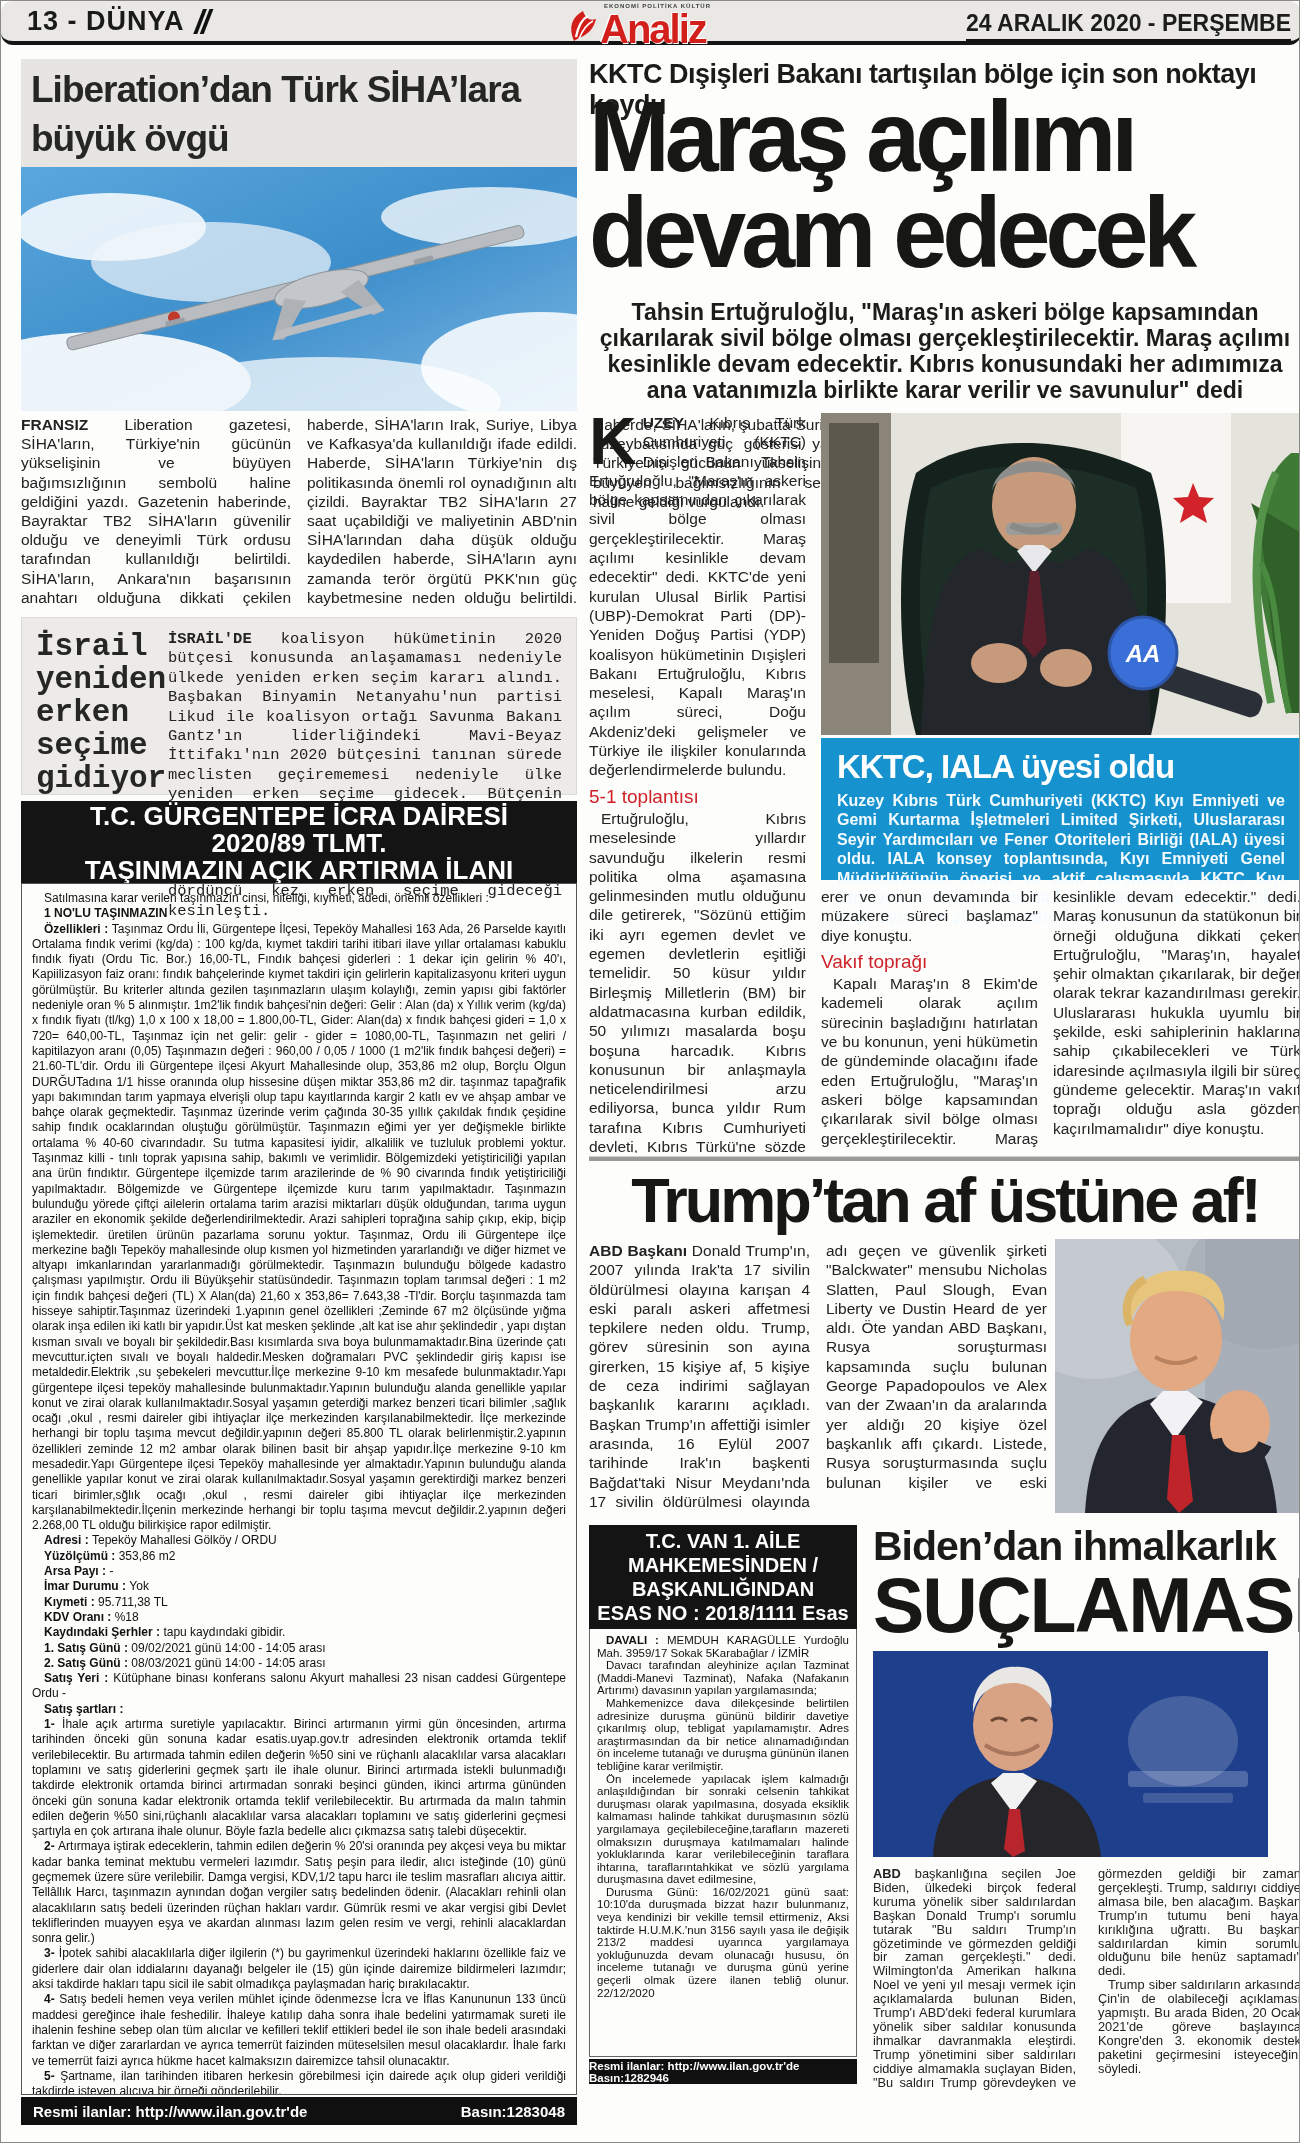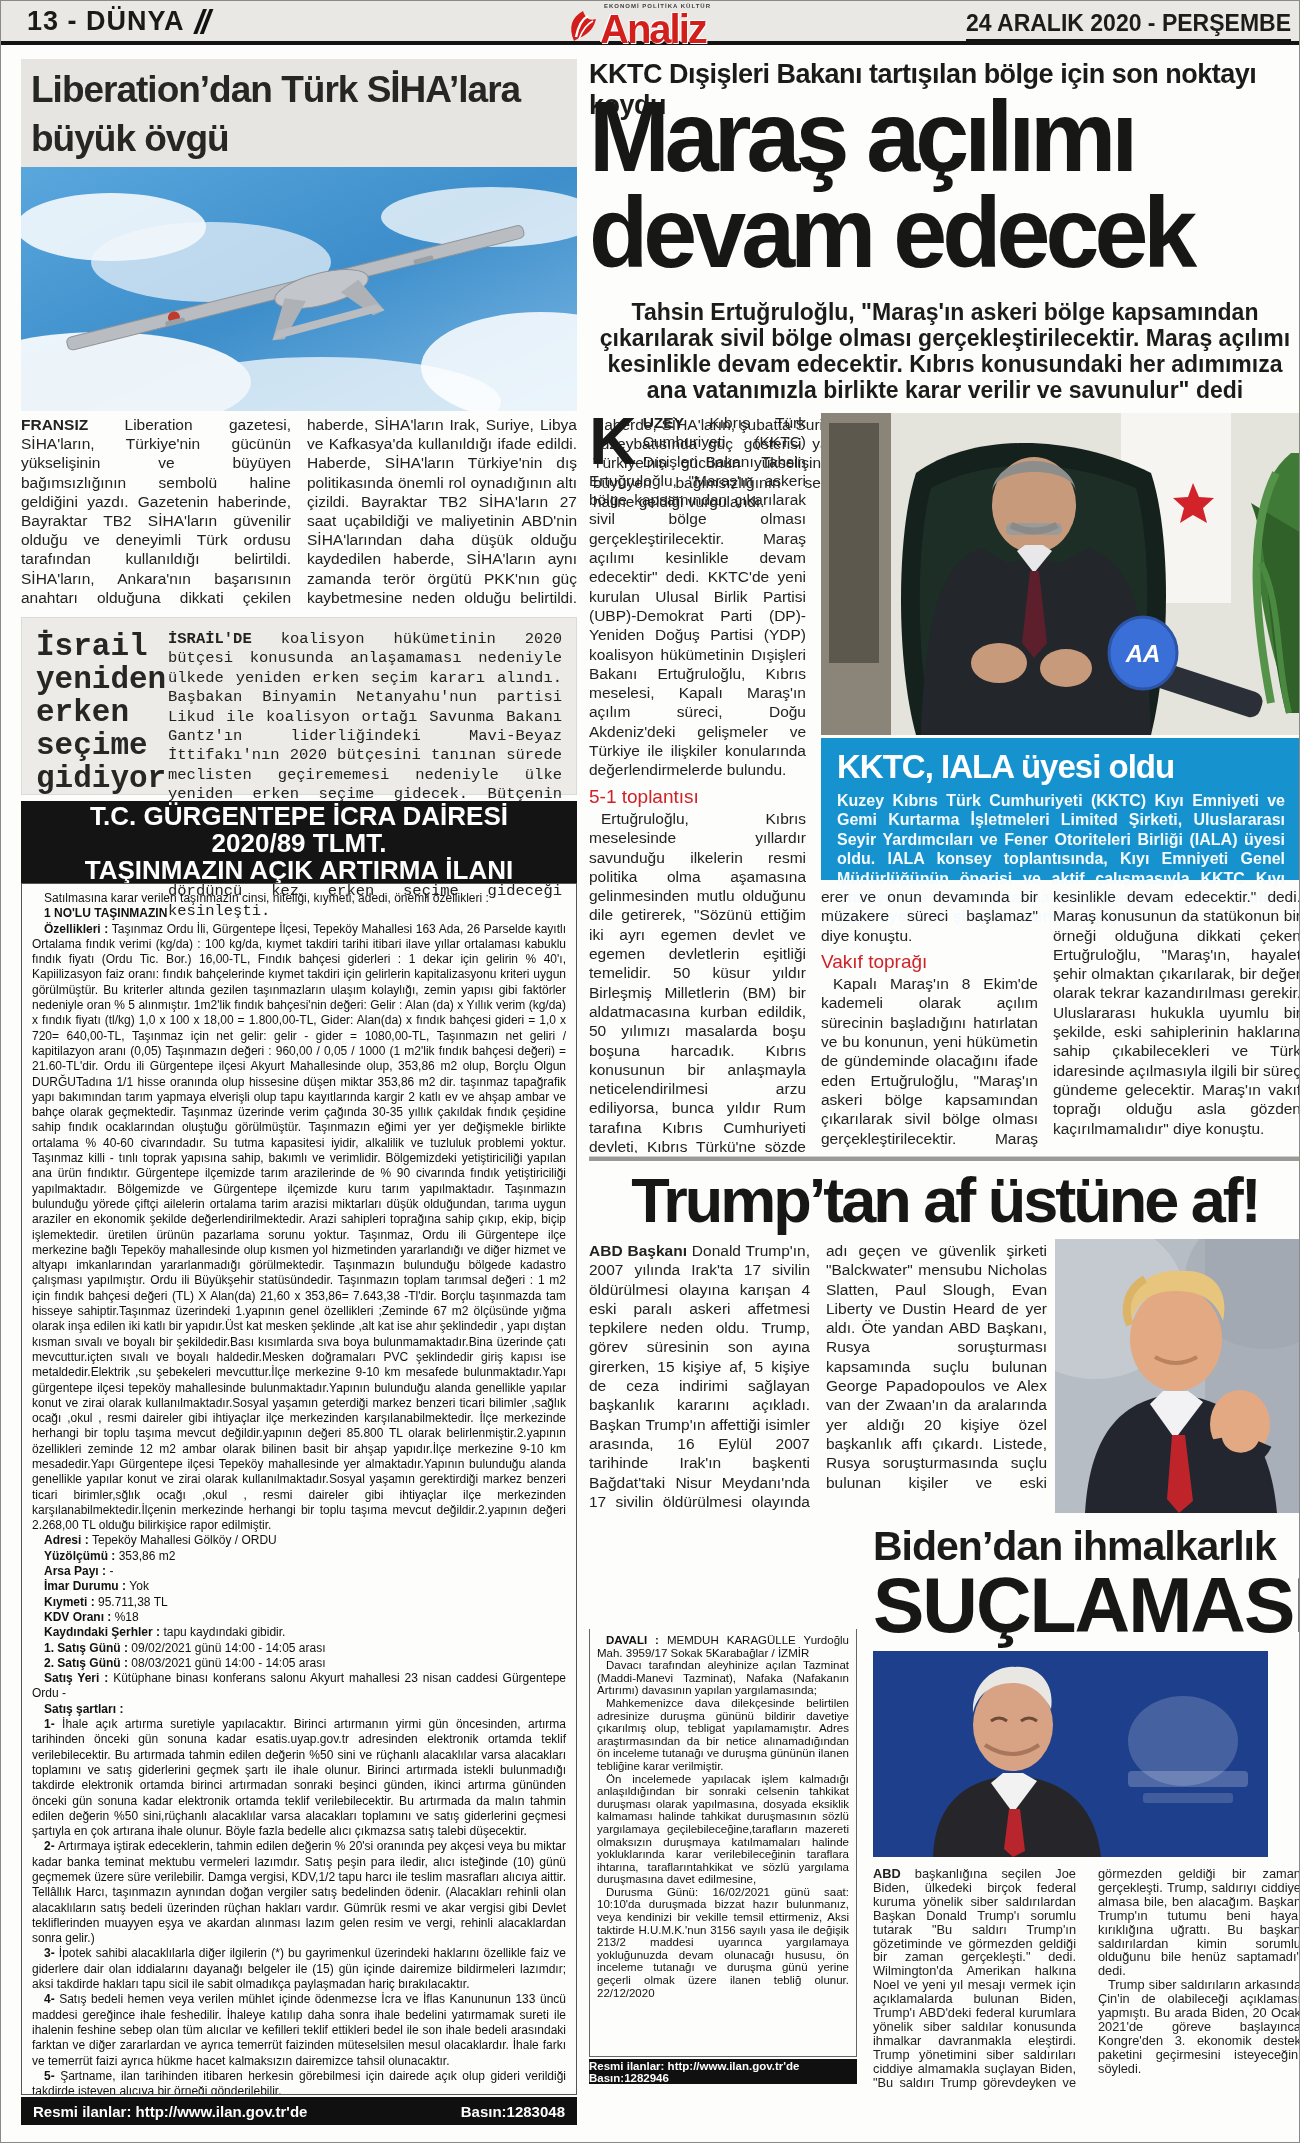--- a/index.html
+++ b/index.html
@@ -3,21 +3,21 @@
 <meta charset="utf-8">
 <style>
   * { margin:0; padding:0; box-sizing:border-box; }
   html,body { background:#d8d8d4; }
   body { font-family:"Liberation Sans", sans-serif; }
   #page { position:relative; width:1300px; height:2143px; background:#fdfdfb; overflow:hidden;
           border:1px solid #8a8a86; margin:0 auto; color:#1c1c1a; }
   .abs { position:absolute; }
 
   
-  .masthead { left:0; top:0; width:1300px; height:44px; background:#e9e8e4; border-bottom:4px solid #141414; display:flex; align-items:center; }
+  .masthead { left:0; top:0; width:1300px; height:44px; background:#e9e8e4; border-bottom:4px solid #141414; display:flex; align-items:center;border-radius:12px; }
   .section-title { font-size:27px; font-weight:bold; letter-spacing:1px; margin-left:26px; color:#1a1a18; }
   .slashes { font-size:34px; font-weight:bold; font-style:italic; margin-left:10px; color:#111; letter-spacing:-3px; }
   .logo-wrap { position:absolute; left:565px; top:2px; text-align:left; }
   .logo-tagline { font-size:6px; letter-spacing:1px; color:#3c3c3a; margin-left:38px; font-weight:bold; }
   .logo-row { display:flex; align-items:center; }
   .logo-name { font-size:40px; font-weight:bold; color:#d21f1c; letter-spacing:-2px; line-height:36px;
                text-shadow:1px 1px 0 #fff, -1px -1px 0 #fff; }
   .date { position:absolute; right:10px; top:9px; font-size:23px; font-weight:bold; border-bottom:3px solid #141414; padding-bottom:2px; }
 
   
@@ -271,20 +271,26 @@
       <path d="M117 196 L 130 196 L 138 262 L 124 274 L 112 260 Z" fill="#c0242b"></path>
       <ellipse cx="121" cy="100" rx="46" ry="52" fill="#e3a983"></ellipse>
       <path d="M75 86 C 70 44, 100 30, 125 32 C 155 30, 175 48, 168 82 C 160 60, 145 52, 120 52 C 95 52, 80 64, 75 86 Z" fill="#e8c57c"></path>
       <path d="M75 86 C 68 70, 72 50, 90 40" stroke="#dbb468" stroke-width="8" fill="none"></path>
       <ellipse cx="185" cy="185" rx="30" ry="34" fill="#e3a983"></ellipse>
       <path d="M160 200 C 165 225, 200 228, 210 205" stroke="#23262e" stroke-width="14" fill="none"></path>
       <path d="M100 118 Q 121 130 142 118" stroke="#b9835f" stroke-width="4" fill="none"></path>
     </svg>
   </div>
 
+  <div class="abs van-head">
+      <div>T.C. VAN 1. AİLE</div>
+      <div>MAHKEMESİNDEN /</div>
+      <div>BAŞKANLIĞINDAN</div>
+      <div>ESAS NO : 2018/1111 Esas</div>
+    </div>
   <div class="abs van-body">
       <div><b>DAVALI : </b>MEMDUH KARAGÜLLE Yurdoğlu Mah. 3959/17 Sokak 5Karabağlar / İZMİR</div>
       <div>Davacı tarafından aleyhinize açılan Tazminat (Maddi-Manevi Tazminat), Nafaka (Nafakanın Artırımı) davasının yapılan yargılamasında;</div>
       <div>Mahkemenizce dava dilekçesinde belirtilen adresinize duruşma gününü bildirir davetiye çıkarılmış olup, tebligat yapılamamıştır. Adres araştırmasından da bir netice alınamadığından ön inceleme tutanağı ve duruşma gününün ilanen tebliğine karar verilmiştir.</div>
       <div>Ön incelemede yapılacak işlem kalmadığı anlaşıldığından bir sonraki celsenin tahkikat duruşması olarak yapılmasına, dosyada eksiklik kalmaması halinde tahkikat duruşmasının sözlü yargılamaya geçilebileceğine,tarafların mazereti olmaksızın duruşmaya katılmamaları halinde yokluklarında karar verilebileceğinin taraflara ihtarına, taraflarıntahkikat ve sözlü yargılama duruşmasına davet edilmesine,</div>
       <div>Durusma Günü: 16/02/2021 günü saat: 10:10'da duruşmada bizzat hazır bulunmanız, veya kendinizi bir vekille temsil ettirmeniz, Aksi taktirde H.U.M.K.'nun 3156 sayılı yasa ile değişik 213/2 maddesi uyarınca yargılamaya yokluğunuzda devam olunacağı hususu, ön inceleme tutanağı ve duruşma günü yerine geçerli olmak üzere ilanen tebliğ olunur. 22/12/2020</div>
     </div>
   <div class="abs van-footer">
     <span>Resmi ilanlar: http://www.ilan.gov.tr'de Basın:1282946</span>
   </div>

